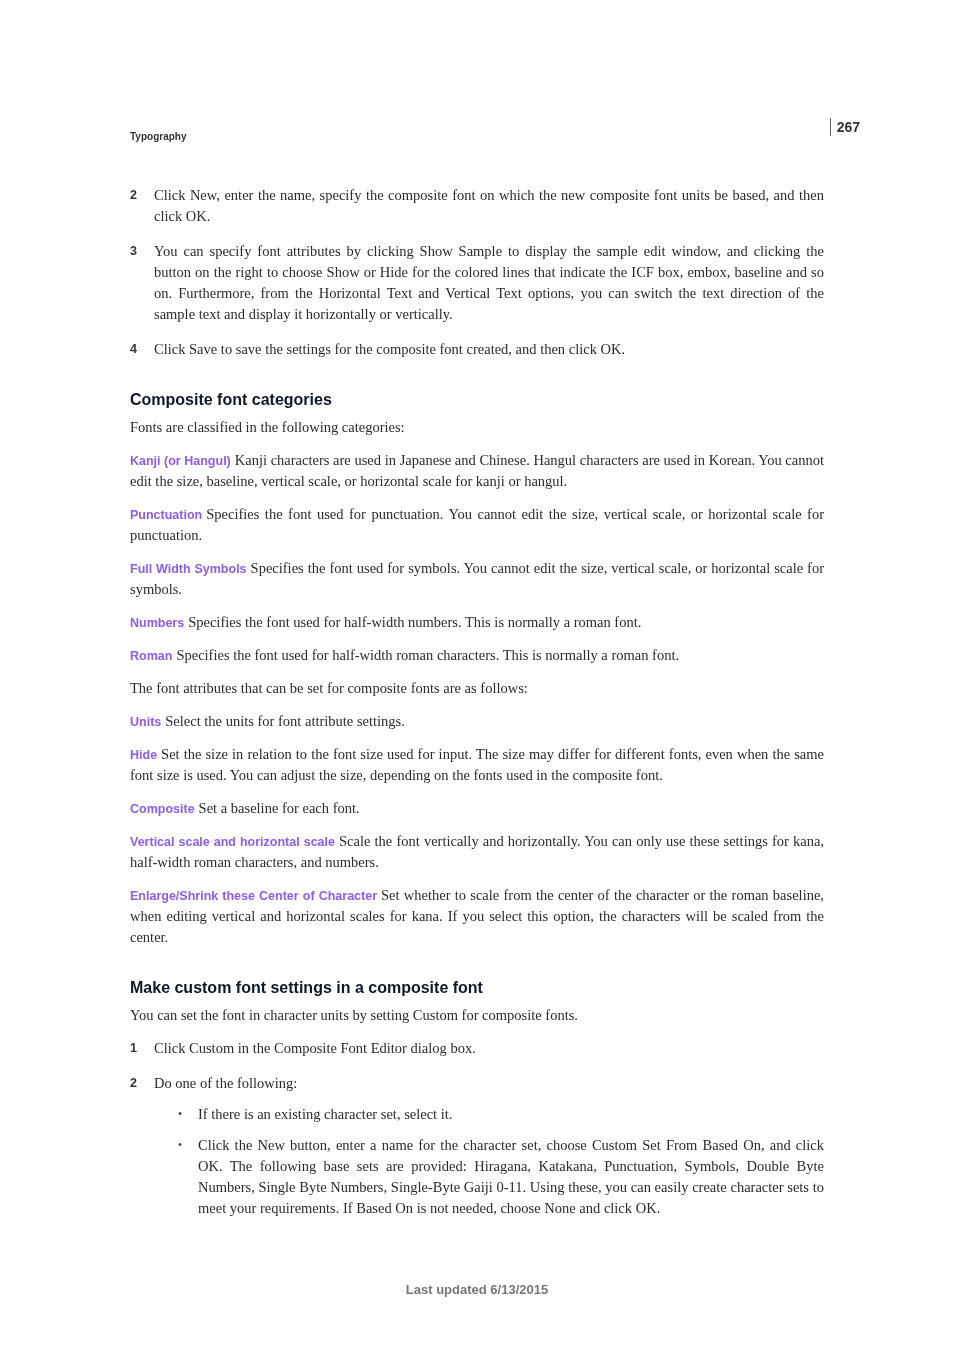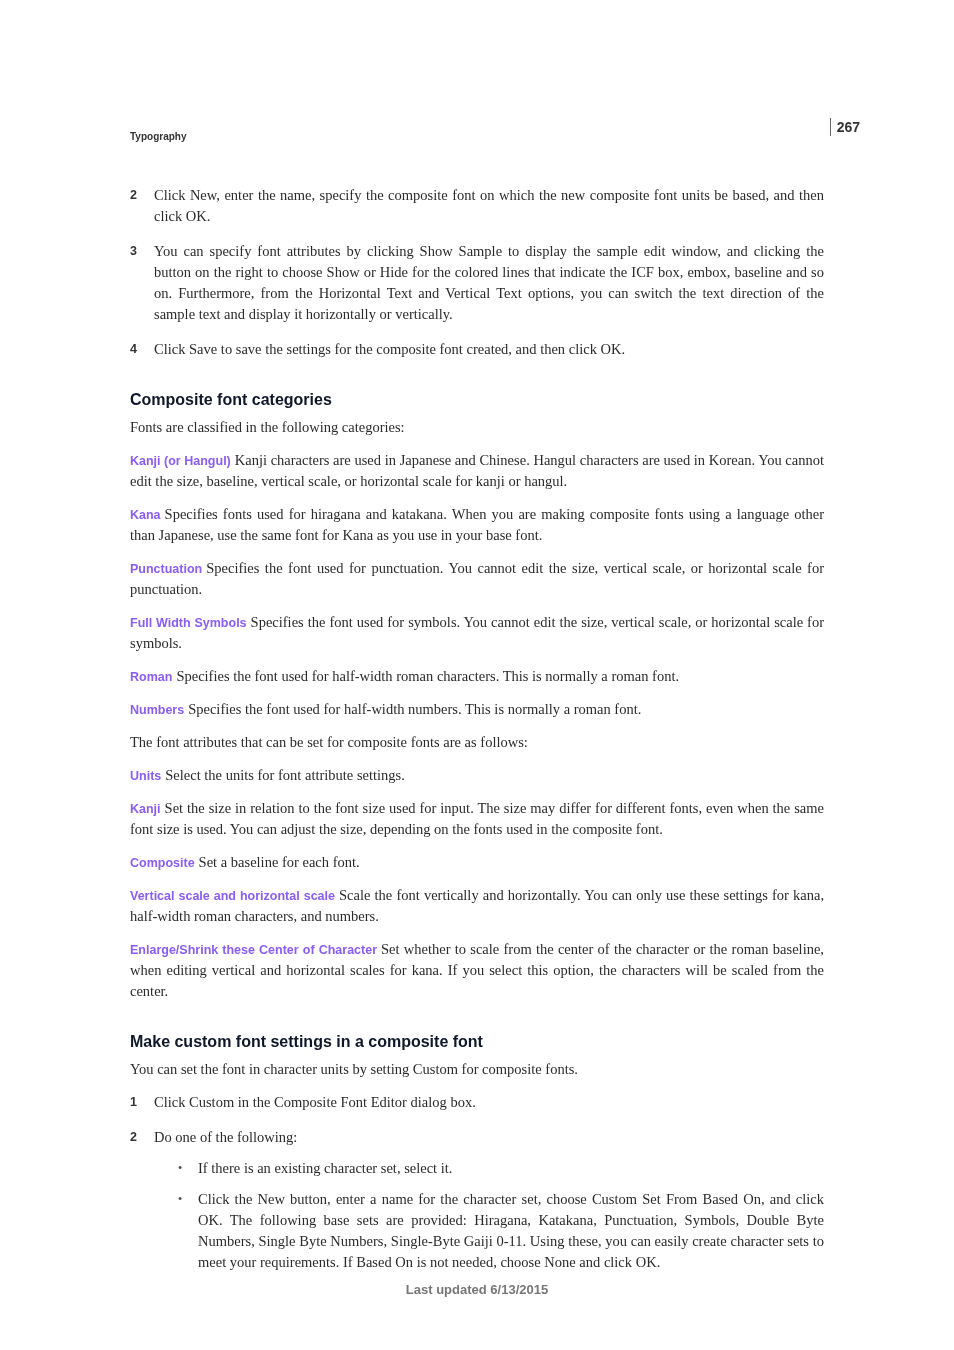--- a/index.html
+++ b/index.html
@@ -132,30 +132,29 @@
     <div class="ol-num">4</div>
     <div class="ol-body">
       <p>Click Save to save the settings for the composite font created, and then click OK.</p>
     </div>
   </div>
 
   <div class="h2">Composite font categories</div>
   <p class="body">Fonts are classified in the following categories:</p>
 
   <p class="term-para"><span class="term">Kanji (or Hangul)</span><span>Kanji characters are used in Japanese and Chinese. Hangul characters are used in Korean. You cannot edit the size, baseline, vertical scale, or horizontal scale for kanji or hangul.</span></p>
-  <p class="term-para"><span class="term">Kana</span><span>Specifies fonts used for hiragana and katakana. When you are making composite fonts using a language other than Japanese, use the same font for Kana as you use in your base font.</span></p>
   <p class="term-para"><span class="term">Punctuation</span><span>Specifies the font used for punctuation. You cannot edit the size, vertical scale, or horizontal scale for punctuation.</span></p>
   <p class="term-para"><span class="term">Full Width Symbols</span><span>Specifies the font used for symbols. You cannot edit the size, vertical scale, or horizontal scale for symbols.</span></p>
+  <p class="term-para"><span class="term">Numbers</span><span>Specifies the font used for half-width numbers. This is normally a roman font.</span></p>
   <p class="term-para"><span class="term">Roman</span><span>Specifies the font used for half-width roman characters. This is normally a roman font.</span></p>
-  <p class="term-para"><span class="term">Numbers</span><span>Specifies the font used for half-width numbers. This is normally a roman font.</span></p>
 
   <p class="body">The font attributes that can be set for composite fonts are as follows:</p>
 
   <p class="term-para"><span class="term">Units</span><span>Select the units for font attribute settings.</span></p>
-  <p class="term-para"><span class="term">Kanji</span><span>Set the size in relation to the font size used for input. The size may differ for different fonts, even when the same font size is used. You can adjust the size, depending on the fonts used in the composite font.</span></p>
+  <p class="term-para"><span class="term">Hide</span><span>Set the size in relation to the font size used for input. The size may differ for different fonts, even when the same font size is used. You can adjust the size, depending on the fonts used in the composite font.</span></p>
   <p class="term-para"><span class="term">Composite</span><span>Set a baseline for each font.</span></p>
   <p class="term-para"><span class="term">Vertical scale and horizontal scale</span><span>Scale the font vertically and horizontally. You can only use these settings for kana, half-width roman characters, and numbers.</span></p>
   <p class="term-para"><span class="term">Enlarge/Shrink these Center of Character</span><span>Set whether to scale from the center of the character or the roman baseline, when editing vertical and horizontal scales for kana. If you select this option, the characters will be scaled from the center.</span></p>
 
   <div class="h2">Make custom font settings in a composite font</div>
   <p class="body">You can set the font in character units by setting Custom for composite fonts.</p>
 
   <div class="ol-item">
     <div class="ol-num">1</div>
     <div class="ol-body">

